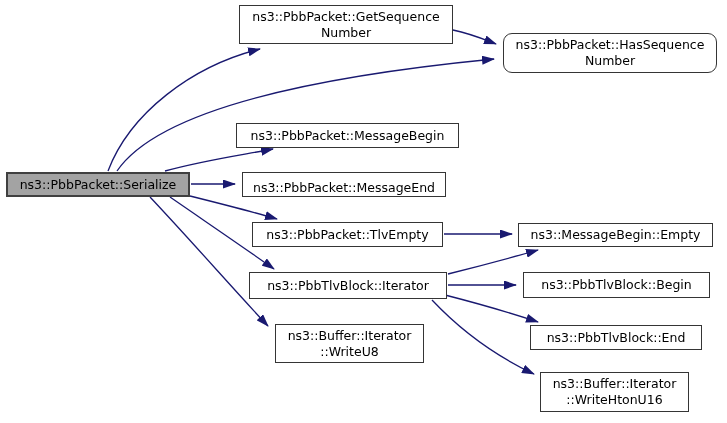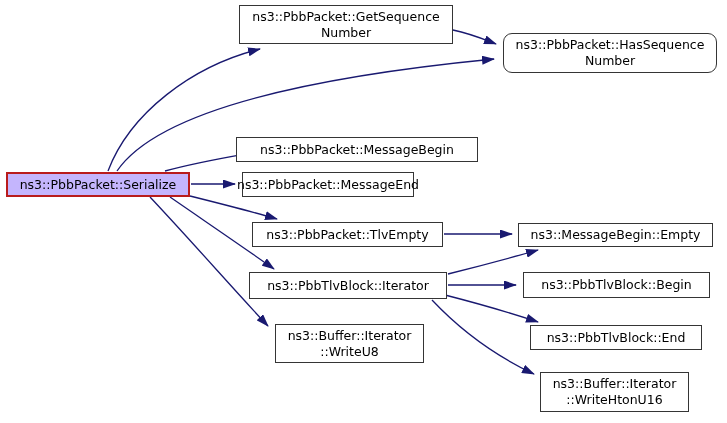--- a/index.html
+++ b/index.html
@@ -28,22 +28,22 @@
     line-height: 1.26;
     display: flex;
     flex-direction: column;
     align-items: center;
     justify-content: center;
     text-align: center;
     white-space: nowrap;
     cursor: pointer;
   }
   .node.highlight {
-    background: #c4b5fd;
-    border: 2px solid #b91c1c;
+    background: #a3a3a3;
+    border: 2px solid #404040;
   }
   .node span { display: block; }
 </style>
 </head>
 <body>
 
 <div id="canvas">
 
   <svg id="edges" viewBox="0 0 727 423" xmlns="http://www.w3.org/2000/svg">
     <defs>
@@ -75,25 +75,25 @@
   <div class="node" style="left:239px; top:5px; width:214px; height:39px;align-items:center;">
     <span>ns3::PbbPacket::GetSequence</span>
     <span>Number</span>
   </div>
 
   <div class="node" style="left:503px; top:33px; width:214px; height:40px;border-radius:9px;">
     <span>ns3::PbbPacket::HasSequence</span>
     <span>Number</span>
   </div>
 
-  <div class="node" style="left:236px; top:123px; width:242px; height:25px;margin-top:14px;">
+  <div class="node" style="left:236px; top:123px; width:223px; height:25px;">
     <span>ns3::PbbPacket::MessageBegin</span>
   </div>
 
-  <div class="node" style="left:242px; top:172px; width:172px; height:25px;">
+  <div class="node" style="left:242px; top:172px; width:204px; height:25px;justify-content:flex-end;">
     <span>ns3::PbbPacket::MessageEnd</span>
   </div>
 
   <div class="node" style="left:252px; top:222px; width:191px; height:25px;">
     <span>ns3::PbbPacket::TlvEmpty</span>
   </div>
 
   <div class="node" style="left:249px; top:272px; width:198px; height:27px;">
     <span>ns3::PbbTlvBlock::Iterator</span>
   </div>

